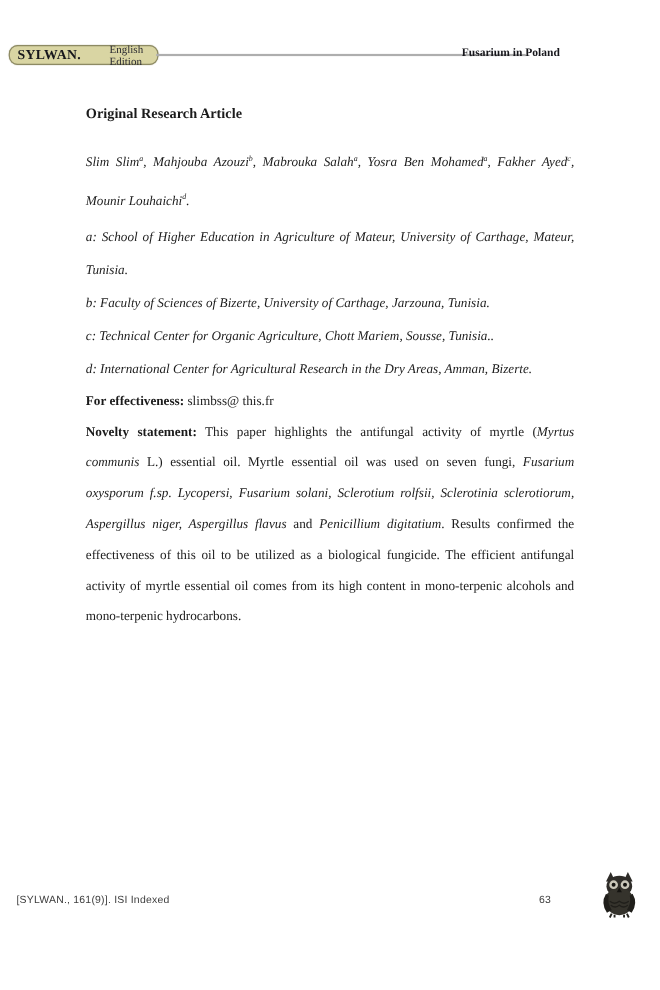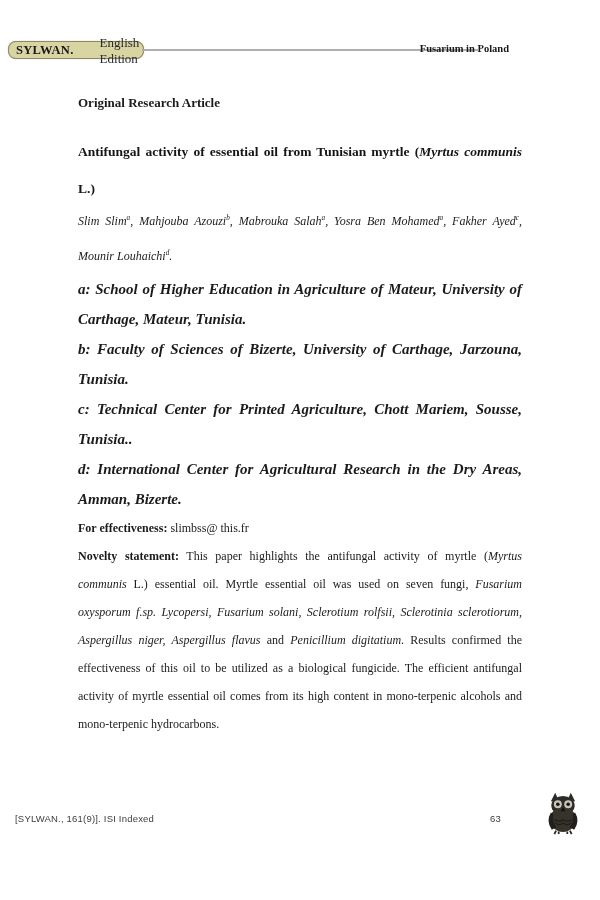--- a/index.html
+++ b/index.html
@@ -18,37 +18,37 @@
     position: absolute; left: 8px; top: 1px;
     width: 136px; height: 18px;
     background: #d9d5a3;
     border: 1.5px solid #8d8a63;
     border-radius: 8px;
     display: flex; align-items: center;
     padding-left: 7px;
     box-shadow: 0 0 1px #8d8a63;
   }
   .journal-name { font-weight: bold; font-size: 12.5px; letter-spacing: 0.3px; color: #17171c; }
-  .edition { font-size: 13px; color: #2a2a30; margin-left: 3px; margin-top: 2px; padding-left: 23px; }
+  .edition { font-size: 10px; color: #2a2a30; margin-left: 3px; margin-top: 2px; padding-left: 23px; }
   .header-rule {
     position: absolute; left: 142px; top: 9px;
     width: 336px; height: 2px;
     background: #aeaeae;
   }
   .printed-in {
     position: absolute; right: 35px; top: 3px;
     font-weight: bold; font-size: 10.5px; color: #17171c;
   }
 
   
   .content { position: absolute; left: 78px; top: 95px; width: 444px; }
   .type-label { font-weight: bold; font-size: 13px; line-height: 15px; margin-bottom: 23px; }
   .title { font-size: 13.5px; line-height: 37px; text-align: justify; color: #151515; }
   .authors { font-size: 12px; font-style: italic; line-height: 35px; margin-top: -3px; text-align: justify; }
-  .affiliation { font-size: 15px; font-style: italic; line-height: 30px; text-align: justify; font-weight: bold; }
+  .affiliation { font-size: 12px; font-style: italic; line-height: 30px; text-align: justify; }
   .correspondence { font-size: 12px; line-height: 28px; }
   .novelty { font-size: 12px; line-height: 28px; text-align: justify; }
 
   
   .f-n  { font-style: normal; font-weight: normal; }
   .f-i  { font-style: italic; font-weight: normal; }
   .f-b  { font-weight: bold; font-style: normal; }
   .f-bi { font-weight: bold; font-style: italic; }
   sup.f-sup { font-size: 0.6em; font-style: italic; line-height: 0; }
 
@@ -71,25 +71,24 @@
     <div class="journal-box">
       <span class="journal-name">SYLWAN.</span>
       <span class="edition">English Edition</span>
     </div>
     <div class="header-rule"></div>
     <span class="printed-in">Fusarium in Poland</span>
   </header>
 
   <main class="content">
     <p class="type-label">Original Research Article</p>
-    <h1 class="title"><span class="f-b">Antifungal activity of essential oil from Tunisian myrtle (</span><span class="f-bi">Myrtus communis</span><span class="f-b"> L.)</span></h1>
     <p class="authors"><span class="f-i">Slim Slim</span><sup class="f-sup">a</sup><span class="f-i">, Mahjouba Azouzi</span><sup class="f-sup">b</sup><span class="f-i">, Mabrouka Salah</span><sup class="f-sup">a</sup><span class="f-i">, Yosra Ben Mohamed</span><sup class="f-sup">a</sup><span class="f-i">, Fakher Ayed</span><sup class="f-sup">c</sup><span class="f-i">, Mounir Louhaichi</span><sup class="f-sup">d</sup><span class="f-i">.</span></p>
     <p class="affiliation">a: School of Higher Education in Agriculture of Mateur, University of Carthage, Mateur, Tunisia.</p>
     <p class="affiliation">b: Faculty of Sciences of Bizerte, University of Carthage, Jarzouna, Tunisia.</p>
-    <p class="affiliation">c: Technical Center for Printed Agriculture, Chott Mariem, Sousse, Tunisia..</p>
+    <p class="affiliation">c: Technical Center for Organic Agriculture, Chott Mariem, Sousse, Tunisia..</p>
     <p class="affiliation">d: International Center for Agricultural Research in the Dry Areas, Amman, Bizerte.</p>
     <p class="correspondence"><span class="f-b">For effectiveness:</span><span class="f-n"> slimbss@ this.fr</span></p>
     <p class="novelty"><span class="f-b">Novelty statement:</span><span class="f-n"> This paper highlights the antifungal activity of myrtle (</span><span class="f-i">Myrtus communis</span><span class="f-n"> L.) essential oil. Myrtle essential oil was used on seven fungi, </span><span class="f-i">Fusarium oxysporum f.sp. Lycopersi, Fusarium solani, Sclerotium rolfsii, Sclerotinia sclerotiorum, Aspergillus niger, Aspergillus flavus</span><span class="f-n"> and </span><span class="f-i">Penicillium digitatium</span><span class="f-n">. Results confirmed the effectiveness of this oil to be utilized as a biological fungicide. The efficient antifungal activity of myrtle essential oil comes from its high content in mono-terpenic alcohols and mono-terpenic hydrocarbons.</span></p>
   </main>
 
   <footer>
     <span class="footer-citation">[SYLWAN., 161(9)]. ISI Indexed</span>
     <span class="footer-page">63</span>
     <div class="owl-logo">
       <svg viewBox="0 0 44 50" width="38" height="45" aria-hidden="true">

